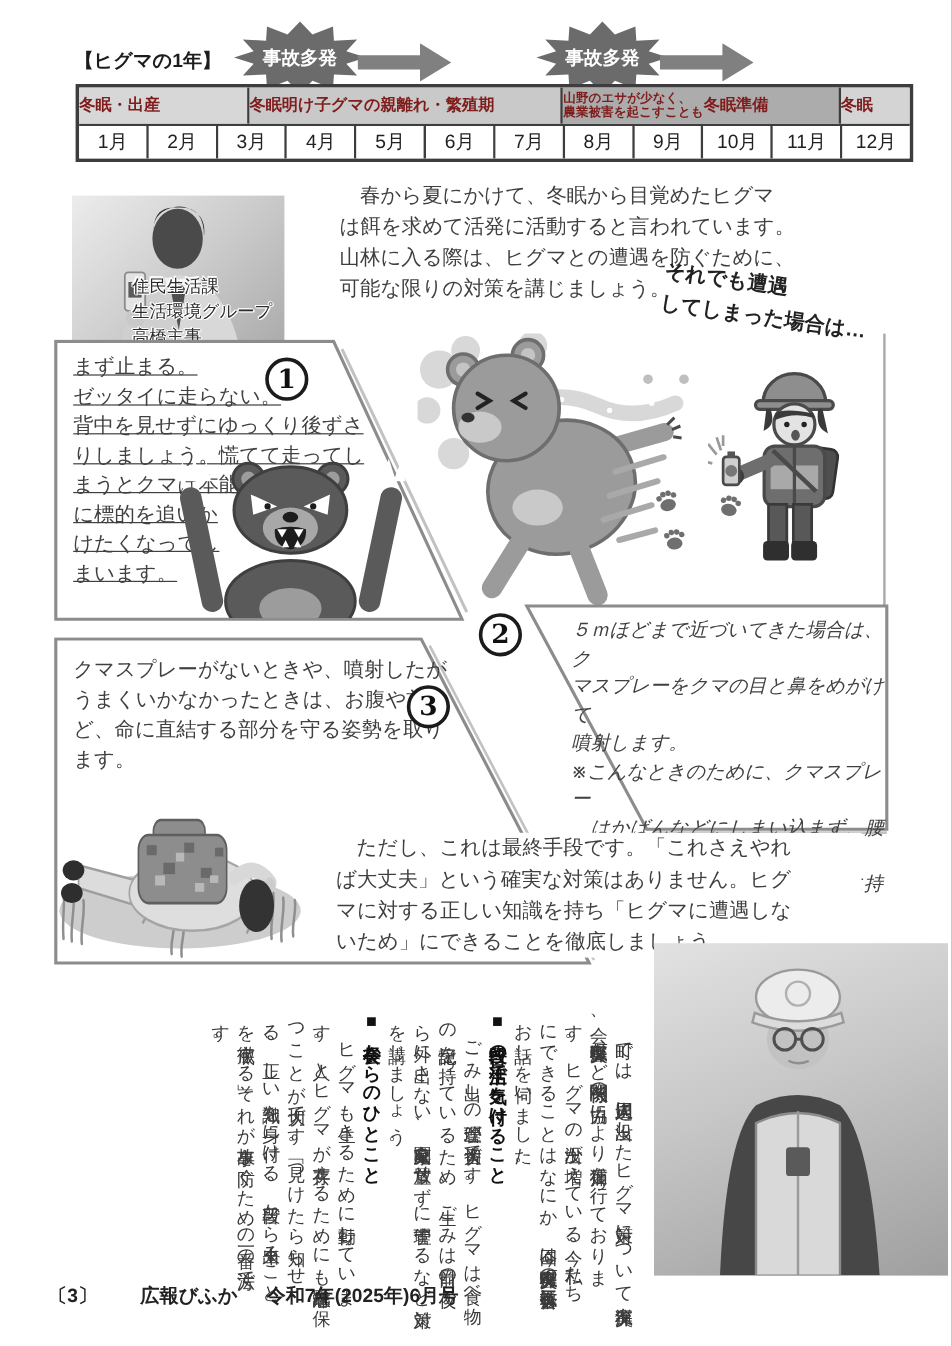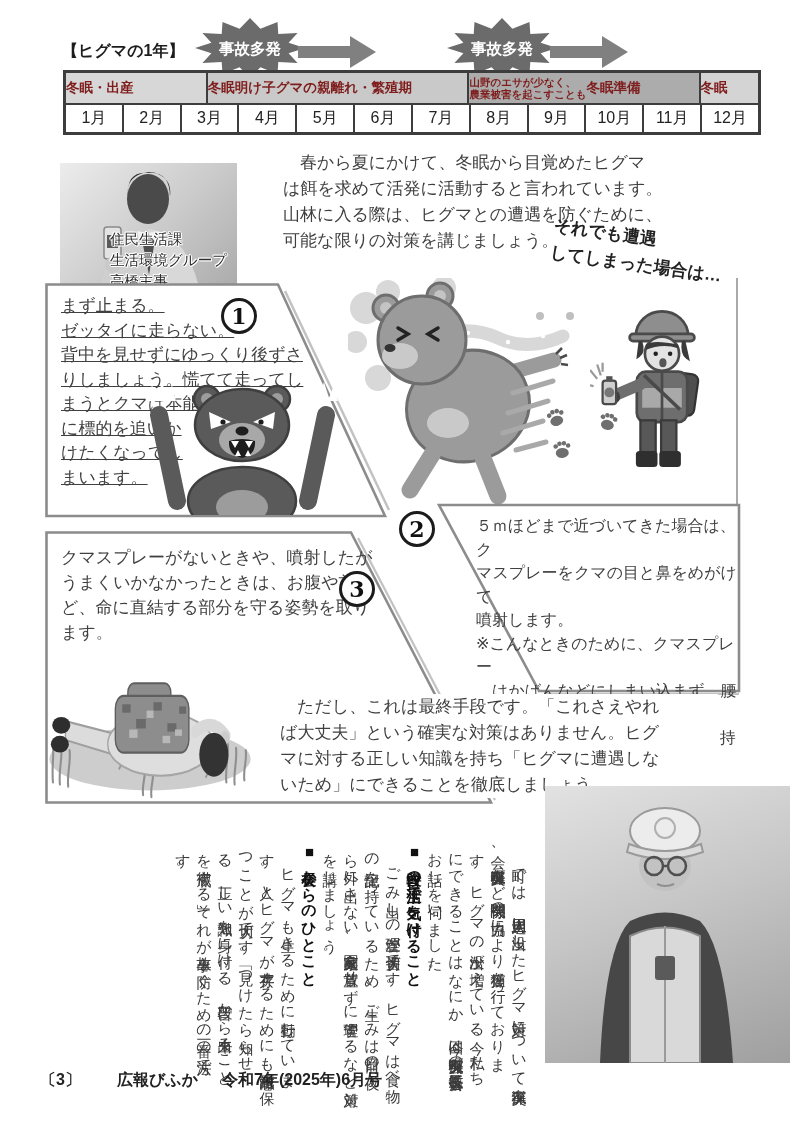--- a/index.html
+++ b/index.html
@@ -35,21 +35,21 @@
   .hw{left:556px;top:212px;font-size:17px;font-weight:600;line-height:27px;color:#222;
       transform:rotate(8deg);transform-origin:left top;}
 
   
   .panel{position:absolute;}
   .panel svg.frame{position:absolute;left:0;top:0;}
   .p1{left:45px;top:283px;width:345px;height:235px;}
   .p1-text{position:absolute;left:16px;top:11px;font-size:17px;line-height:24.5px;color:#404040;text-decoration:underline;}
   .p2{left:436px;top:503px;width:306px;height:192px;}
   .p2-text{position:absolute;left:40px;top:11px;width:266px;font-size:16px;line-height:23.5px;color:#404040;}
-  .p2-text p{margin:0;}
+  .p2-text p{margin:0;font-style:italic;}
   .p3{left:45px;top:531px;width:452px;height:274px;}
   .p3-text{position:absolute;left:16px;top:14px;width:322px;font-size:17px;line-height:25px;color:#404040;}
 
   .stepnum{position:absolute;width:36px;height:36px;border:3px solid #1b1b1b;border-radius:50%;
            background:#fff;display:flex;align-items:center;justify-content:center;
            font-family:"DejaVu Serif",serif;font-size:22px;font-weight:700;color:#111;box-sizing:border-box;}
   .n1{left:176px;top:15px;}
   .n2{left:399px;top:511px;}
   .n3{left:294px;top:40px;}
 

